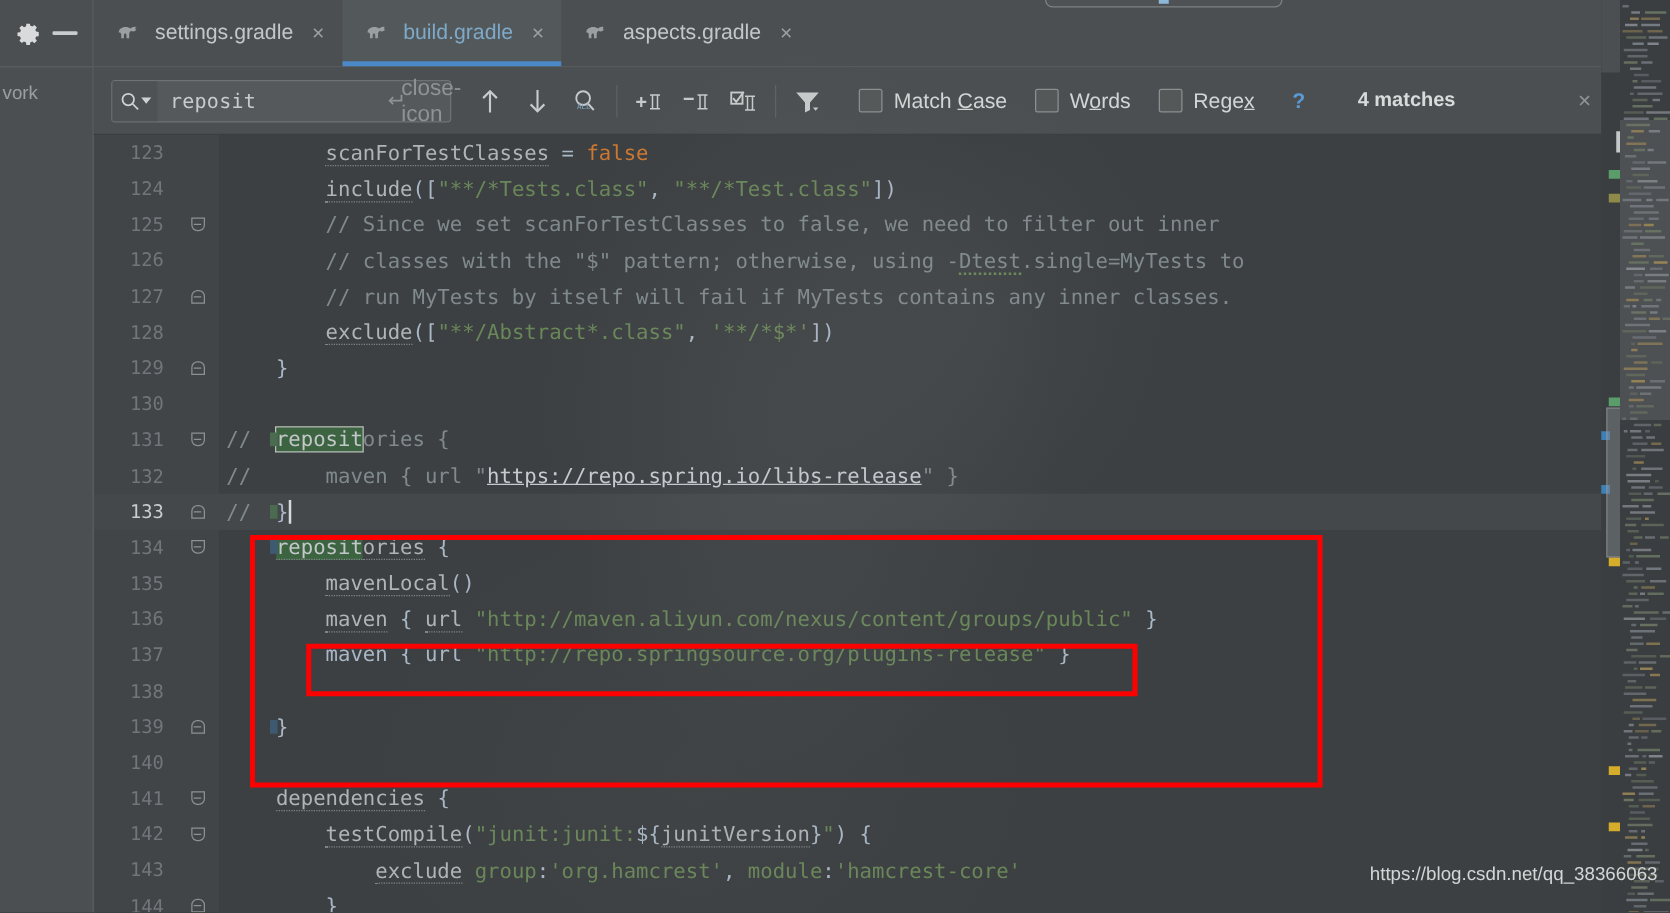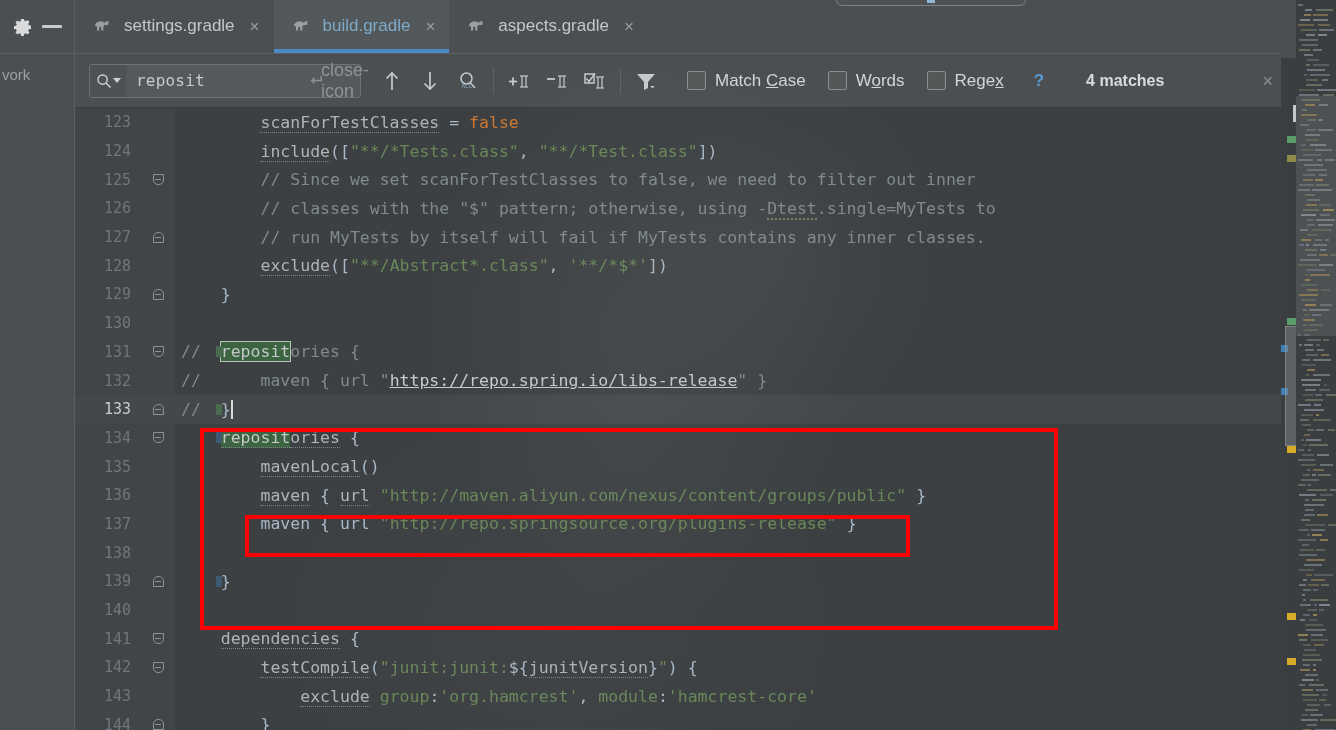--- a/index.html
+++ b/index.html
@@ -791,13 +791,14 @@
         <div class="mm-line" style="left: 6px; top: 714px; width: 6px; background: rgb(111, 122, 102); opacity: 0.49;"></div>
         <div class="mm-line" style="left: 14px; top: 714px; width: 13px; background: rgb(138, 143, 149); opacity: 0.6;"></div>
         <div class="mm-line" style="left: 5px; top: 719px; width: 17px; background: rgb(124, 130, 137); opacity: 0.8;"></div>
         <div class="mm-line" style="left: 24px; top: 719px; width: 16px; background: rgb(111, 122, 102); opacity: 0.79;"></div>
         <div class="mm-line" style="left: 11px; top: 724px; width: 10px; background: rgb(138, 143, 149); opacity: 0.51;"></div>
         <div class="mm-line" style="left: 7px; top: 729px; width: 8px; background: rgb(160, 138, 88); opacity: 0.67;"></div>
         <div class="mm-line" style="left: 19px; top: 729px; width: 20px; background: rgb(124, 130, 137); opacity: 0.76;"></div>
       </div>
   </div>
 
+  <div class="watermark">https://blog.csdn.net/qq_38366063</div>
 </div>
 
 </body></html>

